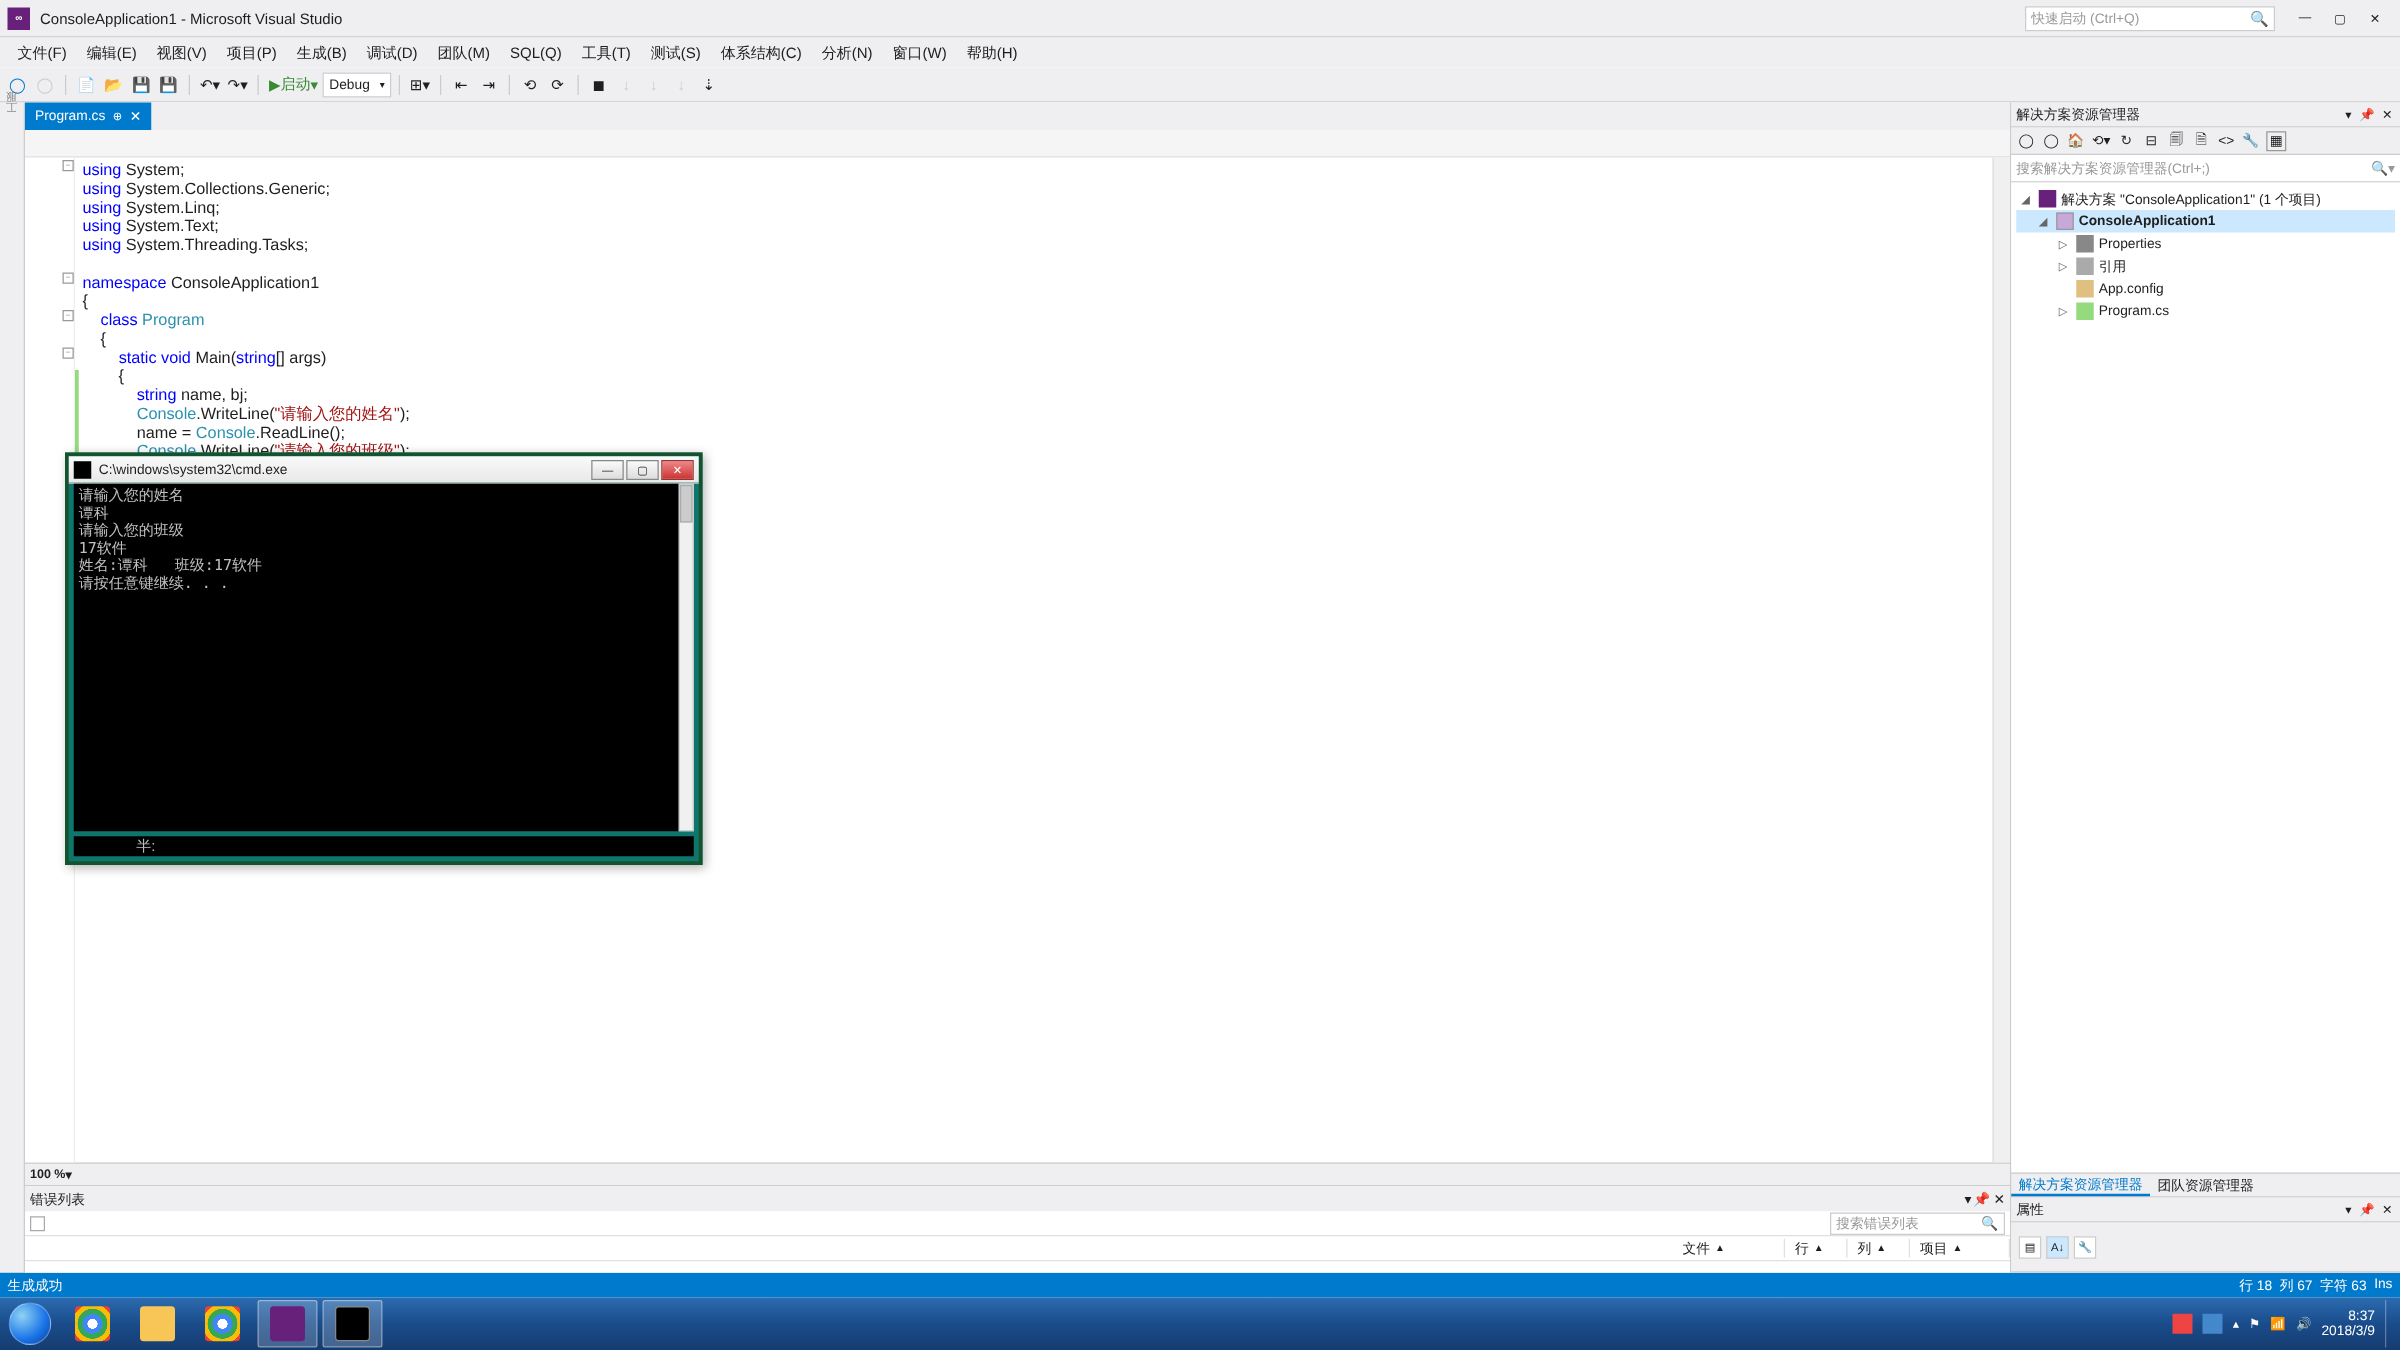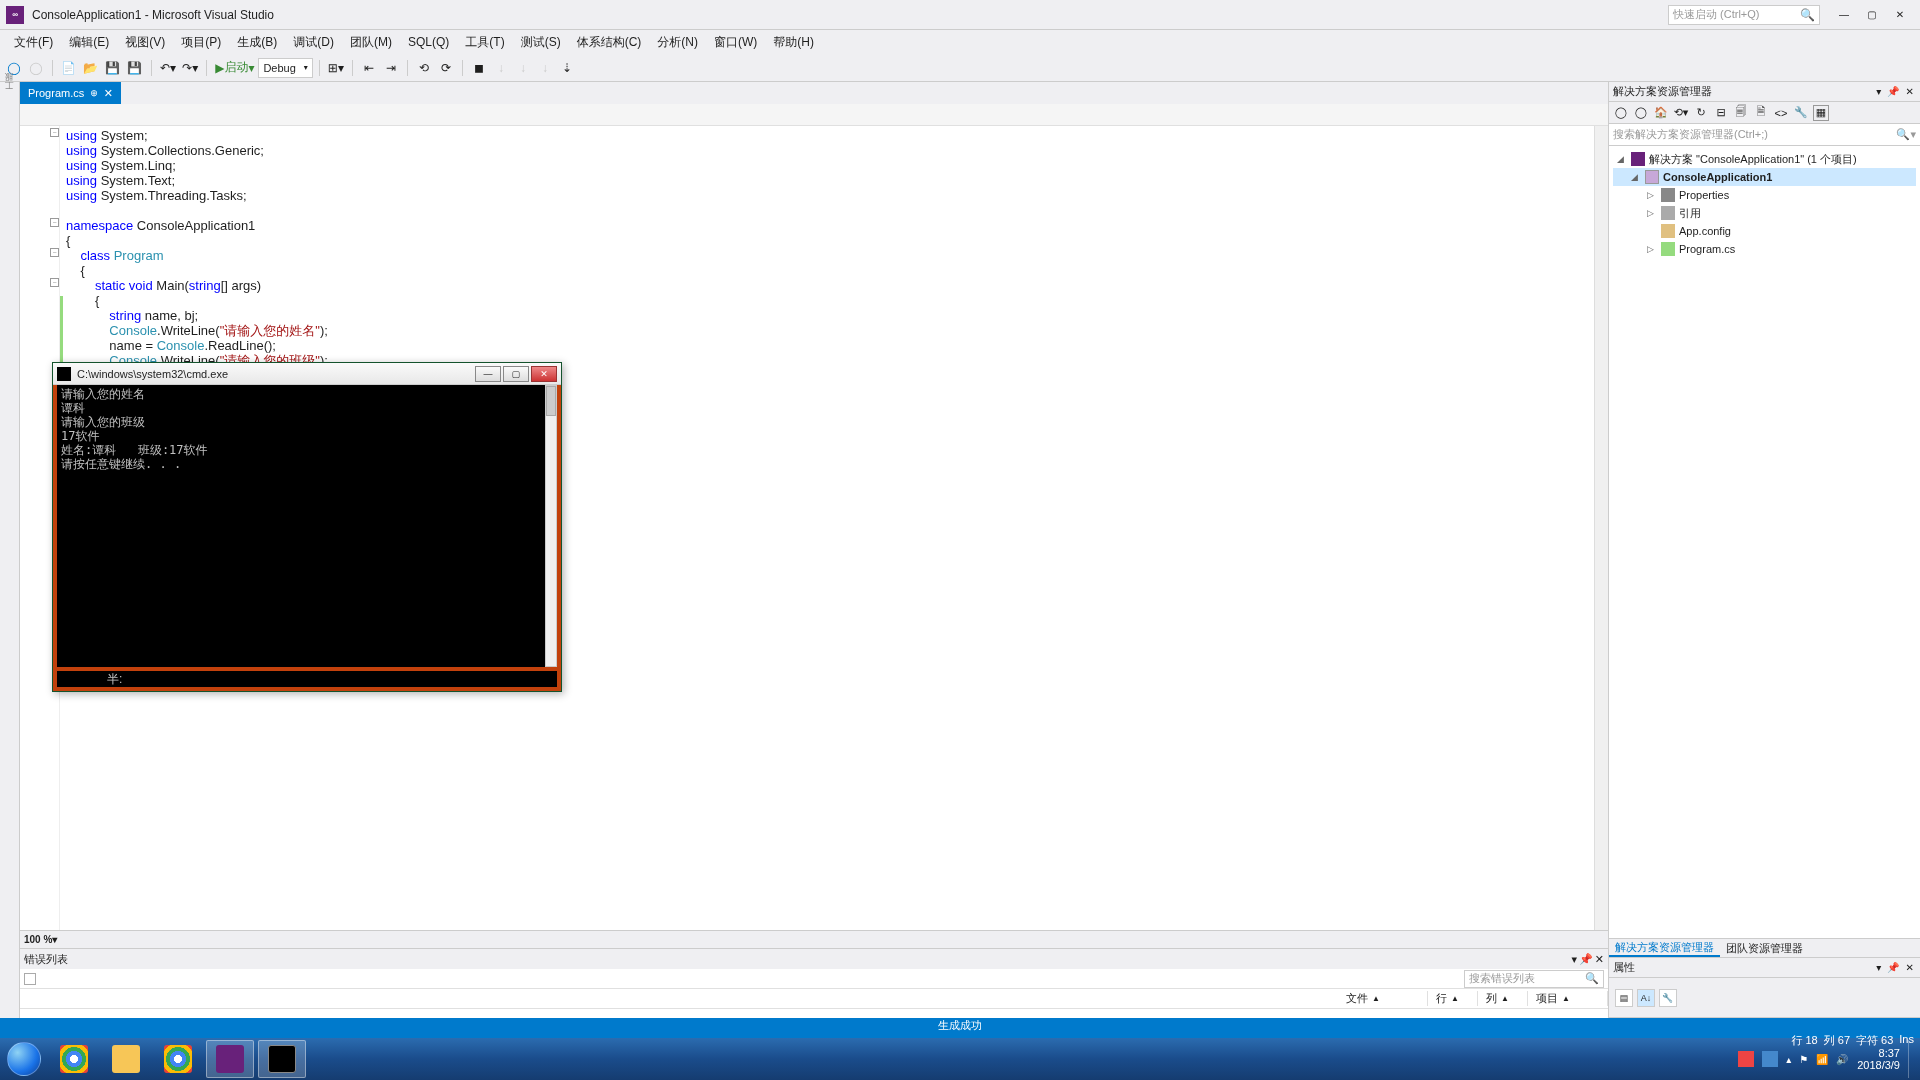--- a/index.html
+++ b/index.html
@@ -3,21 +3,21 @@
 <meta charset="utf-8">
 <style>
 * { box-sizing: border-box; margin: 0; padding: 0; font-family: "Microsoft YaHei", "Segoe UI", Tahoma, sans-serif; }
 html, body { width: 1920px; height: 1080px; overflow: hidden; background: #fff; }
 body { font-size: 12px; color: #1e1e1e; }
 
 
 .titlebar { height: 30px; background: #efeff2; display: flex; align-items: center; padding: 0 6px; border-bottom: 1px solid #ccc; }
 .titlebar .vsicon { width: 18px; height: 18px; background: #68217a; margin-right: 8px; display:flex; align-items:center; justify-content:center; color:white; font-size:8px; font-weight:bold; }
 .titlebar .title { flex: 1; font-size: 12px; color: #1e1e1e; }
-.titlebar .quick-launch { width: 152px; height: 20px; border: 1px solid #ccc; background: #fff; padding: 0 4px; display: flex; align-items: center; font-size: 11px; color: #999; margin-right: 10px; }
+.titlebar .quick-launch { width: 200px; height: 20px; border: 1px solid #ccc; background: #fff; padding: 0 4px; display: flex; align-items: center; font-size: 11px; color: #999; margin-right: 10px; }
 .titlebar .quick-launch .search-ic { margin-left: auto; font-size: 12px; }
 .winbtns { display: flex; }
 .winbtns div { width: 28px; height: 20px; display: flex; align-items: center; justify-content: center; font-size: 10px; cursor: pointer; }
 
 
 .menubar { height: 24px; background: #efeff2; display: flex; align-items: center; padding: 0 6px; font-size: 12px; }
 .menubar .menu-item { padding: 0 8px; cursor: pointer; }
 
 
 .toolbar { height: 28px; background: #efeff2; border-bottom: 1px solid #ccc; display: flex; align-items: center; padding: 0 4px; gap: 2px; }
@@ -87,36 +87,36 @@
 .ic-cfg { background: #e0c080; }
 .ic-cs { background: #95db7e; }
 .rp-tabs { height: 20px; border-top: 1px solid #ccc; border-bottom: 1px solid #ccc; display: flex; font-size: 11px; }
 .rp-tabs div { padding: 0 6px; display:flex; align-items:center; cursor:pointer; }
 .rp-tabs .active { color: #007acc; border-bottom: 2px solid #007acc; }
 .props { flex: 0 0 auto; display: flex; flex-direction: column; }
 .props-body { height: 40px; background: #efeff2; border-bottom: 1px solid #ccc; display:flex; align-items:center; padding:0 6px; gap:4px; }
 .props-body .pb { width:18px; height:18px; border:1px solid #ccc; background:#fff; cursor:pointer; display:flex; align-items:center; justify-content:center; font-size:9px; }
 
 
-.statusbar { height: 20px; background: #007acc; color: #fff; display: flex; align-items: center; font-size: 11px; padding: 0 6px; flex-direction: column; }
+.statusbar { height: 20px; background: #007acc; color: #fff; display: flex; align-items: center; font-size: 11px; padding: 0 6px; }
 .statusbar .sb-right { margin-left: auto; display: flex; gap: 6px; }
 
 
 .taskbar { height: 42px; background: linear-gradient(to bottom, #2b6cb0, #1a4c8b 50%, #153c70); display: flex; align-items: center; }
 .taskbar .start { width: 48px; height: 42px; display: flex; align-items: center; justify-content: center; }
 .taskbar .start .orb { width: 34px; height: 34px; border-radius: 50%; background: radial-gradient(circle at 30% 30%, #8fd3f4, #1a73e8 60%, #0b3d91); border: 1px solid rgba(255,255,255,.3); }
 .taskbar .tbicon { width: 48px; height: 38px; margin: 0 2px; display: flex; align-items: center; justify-content: center; border-radius: 2px; }
 .taskbar .tbicon.active { background: rgba(255,255,255,.2); border: 1px solid rgba(255,255,255,.4); }
 .taskbar .tbicon .tbi { width: 28px; height: 28px; border-radius: 3px; }
 .taskbar .tray { margin-left: auto; display: flex; align-items: center; gap: 8px; padding-right: 4px; color:#fff; font-size:10px; }
 .taskbar .tray .ti { width:16px; height:16px; }
 .taskbar .tray .clock { text-align:right; line-height:12px; font-size:11px; }
 
 
-.console-win { position: absolute; left: 52px; top: 362px; width: 510px; height: 330px; border: 1px solid #14532d; background: #c2410c; box-shadow: 2px 2px 8px rgba(0,0,0,.3); }
+.console-win { position: absolute; left: 52px; top: 362px; width: 510px; height: 330px; border: 3px solid #14532d; background: #0f766e; box-shadow: 2px 2px 8px rgba(0,0,0,.3); }
 .console-win .cw-title { height: 22px; background: linear-gradient(to bottom, #fafafa, #e8e8e8); border-bottom: 1px solid #ccc; display: flex; align-items: center; padding: 0 4px; font-size: 11px; gap: 6px; }
 .console-win .cw-title .cwic { width: 14px; height: 14px; background: #000; }
 .console-win .cw-btns { margin-left: auto; display: flex; }
 .console-win .cw-btns div { width: 26px; height: 16px; border: 1px solid #888; margin-left: 2px; display: flex; align-items: center; justify-content: center; font-size: 9px; background: linear-gradient(to bottom,#fafafa,#ddd); cursor:pointer; }
 .console-win .cw-btns .close { background: linear-gradient(to bottom,#e88,#c33); color:#fff; border-color:#933; }
 .console-win .cw-body { position:absolute; top:22px; left:4px; right:16px; bottom:24px; background: #000; color: #c0c0c0; font-family: "NSimSun", Consolas, monospace; font-size: 12px; line-height: 14px; padding: 2px 4px; white-space: pre; overflow:hidden; }
 .console-win .cw-scroll { position: absolute; right: 4px; top: 22px; bottom: 24px; width: 12px; background: #f0f0f0; border: 1px solid #ccc; }
 .console-win .cw-scroll .thumb { width: 100%; height: 30px; background: #ccc; border: 1px solid #aaa; }
 .console-win .cw-status { position:absolute; bottom:4px; left:4px; right:4px; height:16px; background:#000; color:#c0c0c0; font-family:"NSimSun",monospace; font-size:12px; padding:0 50px; }
 

